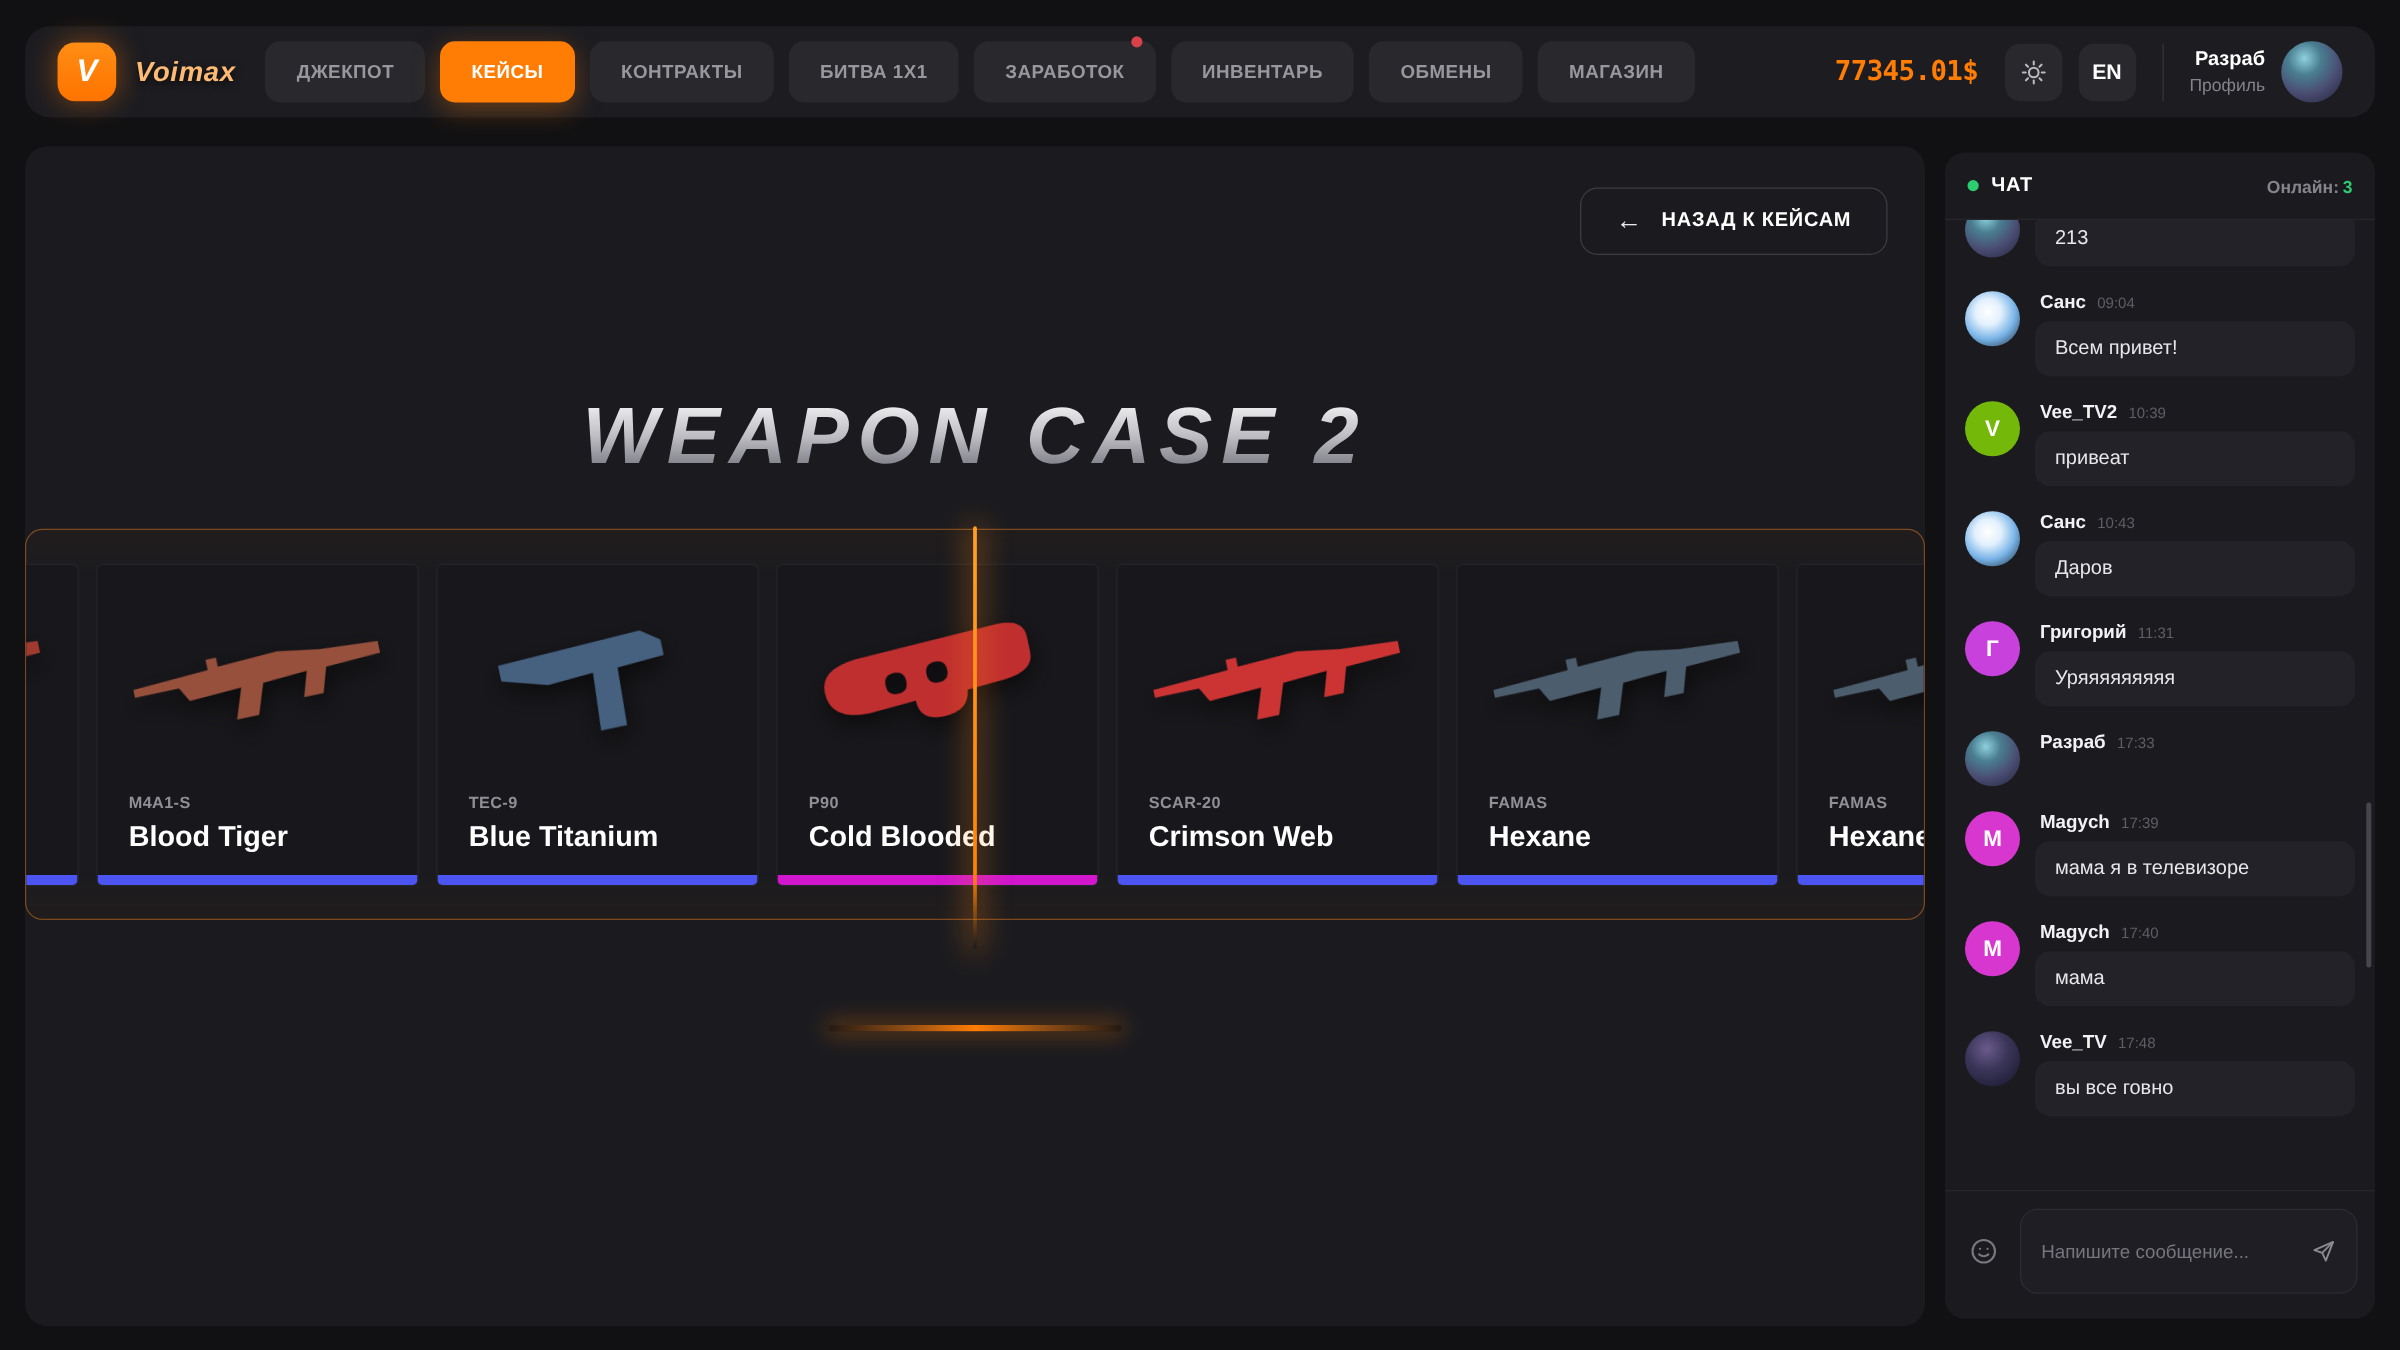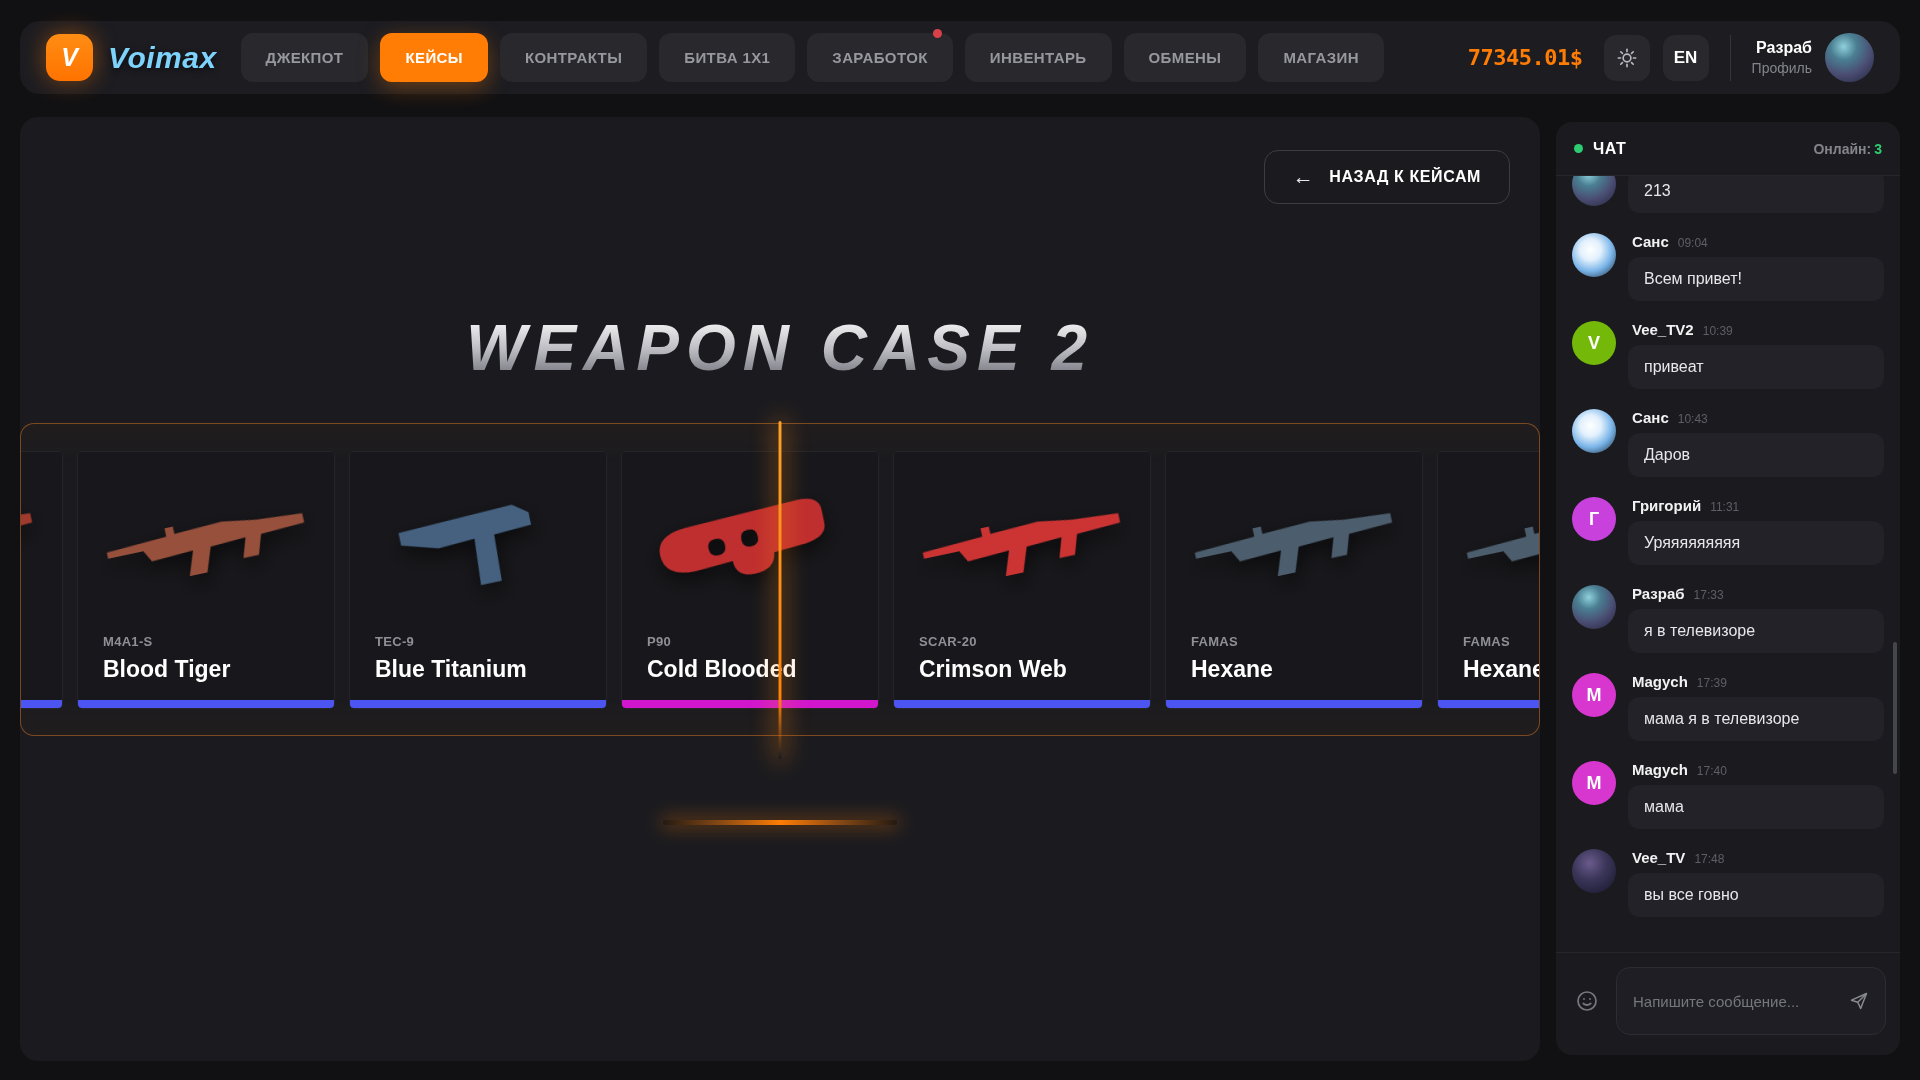--- a/index.html
+++ b/index.html
@@ -20,21 +20,21 @@
   }
   .logo { display:flex; align-items:center; cursor:pointer; }
   .logo-badge {
     width:47px; height:47px; border-radius:14px;
     background:linear-gradient(180deg,#ff8d14,#ff7300);
     color:#fff; font-weight:bold; font-style:italic; font-size:25px;
     display:flex; align-items:center; justify-content:center;
     box-shadow:0 0 24px rgba(255,122,0,.45);
   }
   .logo-text {
-    color:#7dd3fc; font-size:30px; font-weight:bold; font-style:italic;
+    color:#fdba74; font-size:22px; font-weight:bold; font-style:italic;
     margin-left:15px; letter-spacing:.5px; text-shadow:0 2px 6px rgba(0,0,0,.55);
   }
   .nav { display:flex; gap:12px; margin-left:24px; }
   .nav-btn {
     position:relative; height:49px; padding:0 25px; border-radius:12px;
     background:#28282d; color:#97979e; font-weight:bold; font-size:15px;
     letter-spacing:.4px; border:none; display:flex; align-items:center;
     font-family:inherit; cursor:pointer; white-space:nowrap;
   }
   .nav-btn.active { background:#ff7d05; color:#fff; box-shadow:0 6px 22px rgba(255,125,5,.35); }
@@ -377,21 +377,20 @@
     </div>
   </div>
 
   <div class="msg">
     <div class="msg-avatar av-teal"></div>
     <div class="msg-body">
       <div class="msg-head">
         <span class="msg-name">Разраб</span>
         <span class="msg-time">17:33</span>
       </div>
-      <div class="msg-bubble">я в телевизоре</div>
     </div>
   </div>
 
   <div class="msg">
     <div class="msg-avatar" style="background: rgb(216, 55, 207);">M</div>
     <div class="msg-body">
       <div class="msg-head">
         <span class="msg-name">Magych</span>
         <span class="msg-time">17:39</span>
       </div>

